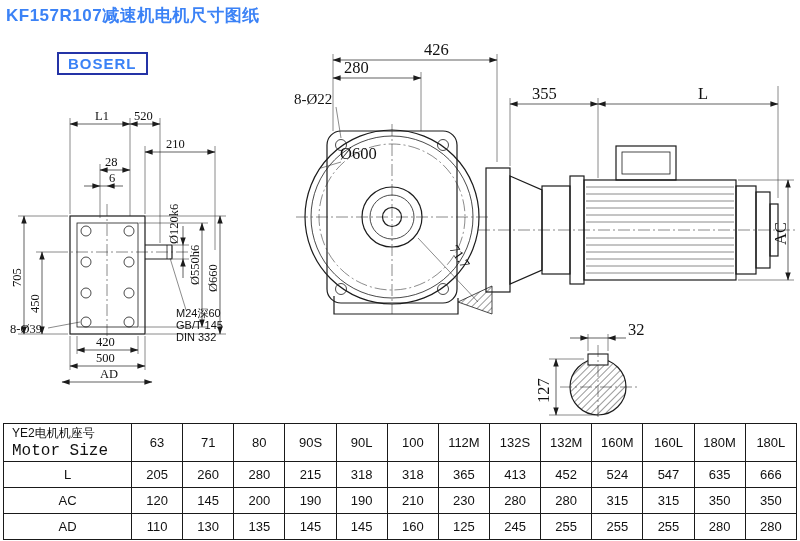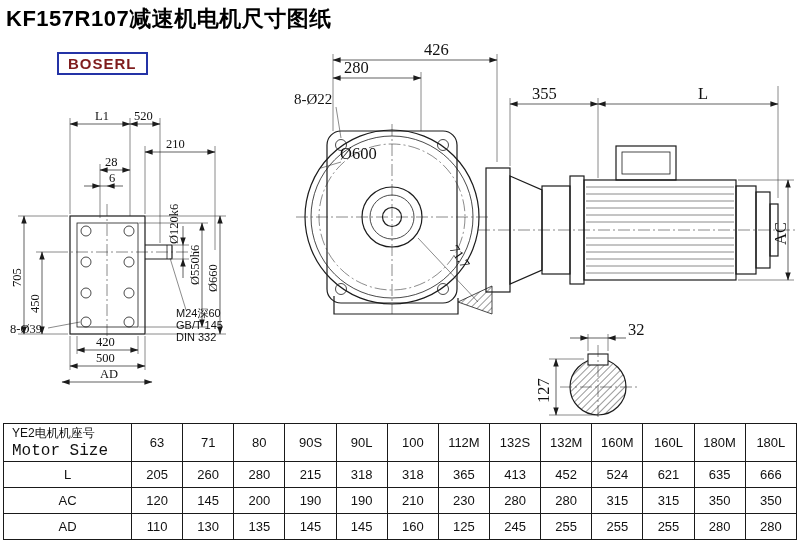--- a/index.html
+++ b/index.html
@@ -1,21 +1,21 @@
 <!DOCTYPE html>
 <html><head>
 <meta charset="utf-8">
 <style>
   * { margin:0; padding:0; box-sizing:border-box; }
   html,body { background:#fff; }
   body { width:800px; height:541px; font-family:"Liberation Sans",sans-serif; }
   .page { position:relative; width:800px; height:541px; background:#fff; overflow:hidden; }
-  .title { position:absolute; left:6px; top:4px; font-size:22px; font-weight:bold; color:#000000;
+  .title { position:absolute; left:6px; top:4px; font-size:17px; font-weight:bold; color:#3b82f6;
            font-family:"Liberation Sans",sans-serif; letter-spacing:0.5px; }
-  .logo { position:absolute; left:57px; top:52px; border:2px solid #2433a6; color:#7f1d1d;
+  .logo { position:absolute; left:57px; top:52px; border:2px solid #2433a6; color:#3b82f6;
           font-weight:bold; font-size:15px; padding:1px 9px; letter-spacing:1px; background:#fff; }
   svg.drawing { position:absolute; left:0; top:0; }
 
   
   .ln { stroke:#1c1c1c; stroke-width:1.2; fill:none; }
   .md { stroke:#1c1c1c; stroke-width:0.8; fill:none; }
   .tn { stroke:#2a2a2a; stroke-width:0.55; fill:none; }
   .cl { stroke:#2a2a2a; stroke-width:0.55; fill:none; stroke-dasharray:12 3 2 3; }
   .dm { stroke:#1c1c1c; stroke-width:0.7; fill:none; }
   svg text { fill:#111; }
@@ -245,21 +245,21 @@
           <td>205</td>
           <td>260</td>
           <td>280</td>
           <td>215</td>
           <td>318</td>
           <td>318</td>
           <td>365</td>
           <td>413</td>
           <td>452</td>
           <td>524</td>
-          <td>621</td>
+          <td>547</td>
           <td>635</td>
           <td>666</td>
         </tr>
         <tr>
           <th>AC</th>
           <td>120</td>
           <td>145</td>
           <td>200</td>
           <td>190</td>
           <td>190</td>

